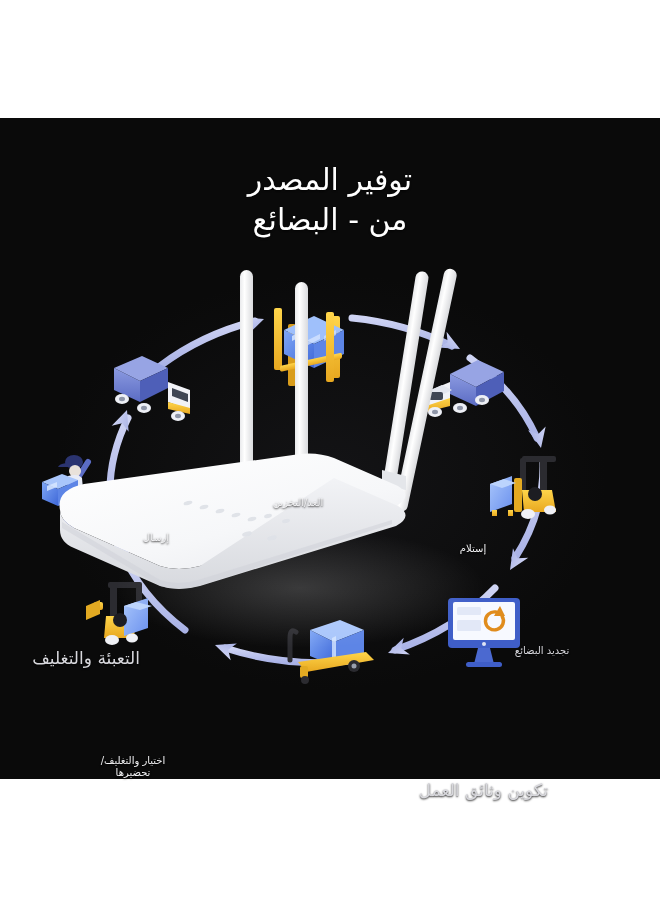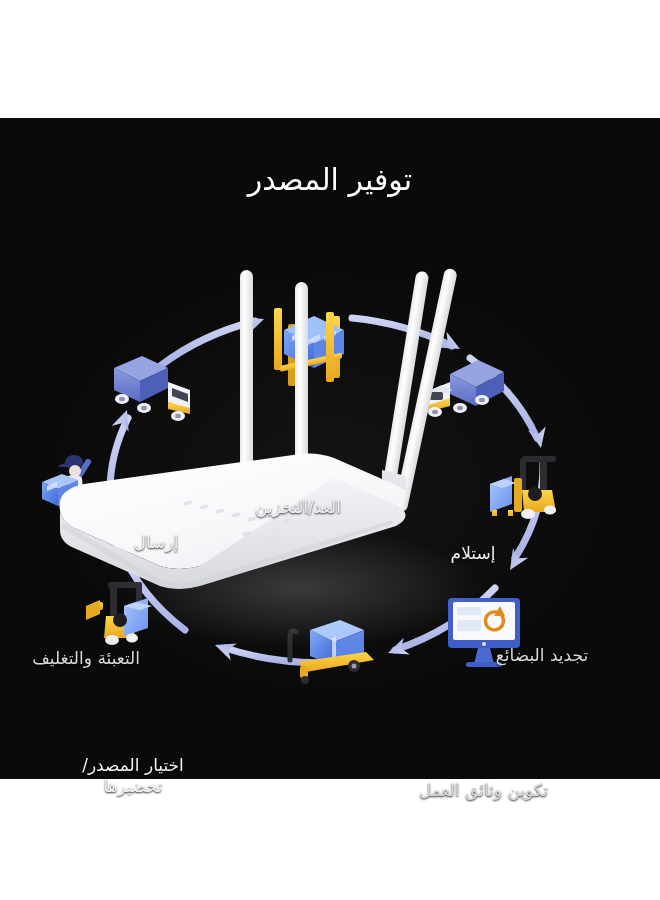--- a/index.html
+++ b/index.html
@@ -68,21 +68,21 @@
     height: 661px;
     z-index: 4;
   }
 
   
   .lbl {
     position: absolute;
     color: #f2f2f4;
     direction: rtl;
     text-align: center;
-    font-size: 17px;
+    font-size: 10px;
     line-height: 1.22;
     white-space: pre-line;
     z-index: 7;
     text-shadow: 0 1px 2px rgba(0,0,0,.85);
     pointer-events: none;
   }
   .lbl.dim { color: #d8d8dd; }
   .lbl.small { font-size: 17px; text-align: right; }
 
   
@@ -90,20 +90,21 @@
 </style>
 </head>
 <body>
 
 <div id="page">
 
   <div class="photo-band"></div>
 
   <div class="headline">
     <span class="l1">توفير المصدر</span>
+    <span class="l2">من - البضائع</span>
   </div>
 
   <svg class="stage" viewBox="0 0 660 661">
     <defs>
       <linearGradient id="arrGrad" x1="0" y1="0" x2="0" y2="1">
         <stop offset="0%" stop-color="#cfd4f4"></stop>
         <stop offset="100%" stop-color="#a9b2e6"></stop>
       </linearGradient>
       <linearGradient id="boxBlue" x1="0" y1="0" x2="1" y2="1">
         <stop offset="0%" stop-color="#7ea6f5"></stop>
@@ -383,20 +384,20 @@
 
   <div class="lbl" style="left:238px; top:497px; width:120px;">العد/التخزين</div>
 
   <div class="lbl" style="left:418px; top:543px; width:110px;">إستلام</div>
 
   <div class="lbl dim" style="left:482px; top:645px; width:120px;">تجديد البضائع</div>
 
   <div class="lbl dim small" style="left:418px; top:780px; width:130px;">تكوين وثائق العمل</div>
 
 
-  <div class="lbl" style="left:68px; top:755px; width:130px;">اختيار المصدر/
+  <div class="lbl" style="left:68px; top:755px; width:130px;">اختيار والتغليف/
 تحضيرها</div>
 
   <div class="lbl dim small" style="left:10px; top:648px; width:130px;">التعبئة والتغليف</div>
 
   <div class="lbl" style="left:106px; top:532px; width:100px;">إرسال</div>
 
 </div>
 
 </body></html>

